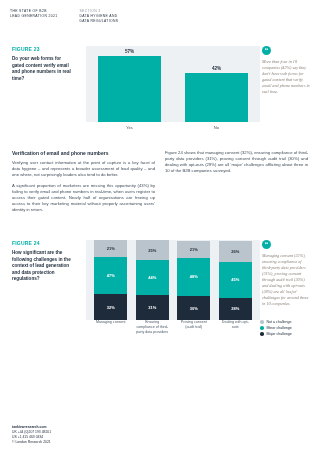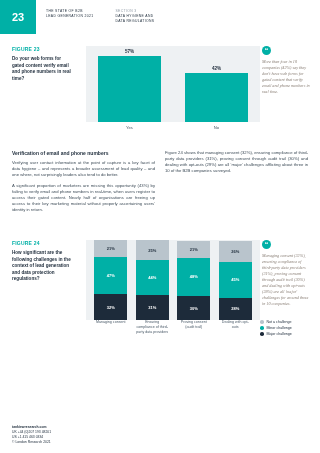--- a/index.html
+++ b/index.html
@@ -66,21 +66,20 @@
   .copy-p{font-size:4.2px;line-height:6px;color:#3d4b57;margin:0 0 5px 0;text-align:justify;}
   
   .footer{position:absolute;left:12px;bottom:8px;}
   .footer div{font-size:3.4px;line-height:5px;color:#1d2b3a;}
   .footer .brand{font-weight:bold;}
 </style>
 </head>
 <body>
 
 <div class="page-header">
-  <div class="page-num-box">23</div>
   <div class="hdr-col">
     <div class="line">THE STATE OF B2B</div>
     <div class="line">LEAD GENERATION 2021</div>
   </div>
   <div class="hdr-col col2">
     <div class="line sec">SECTION 3</div>
     <div class="line">DATA HYGIENE AND</div>
     <div class="line">DATA REGULATIONS</div>
   </div>
 </div>

